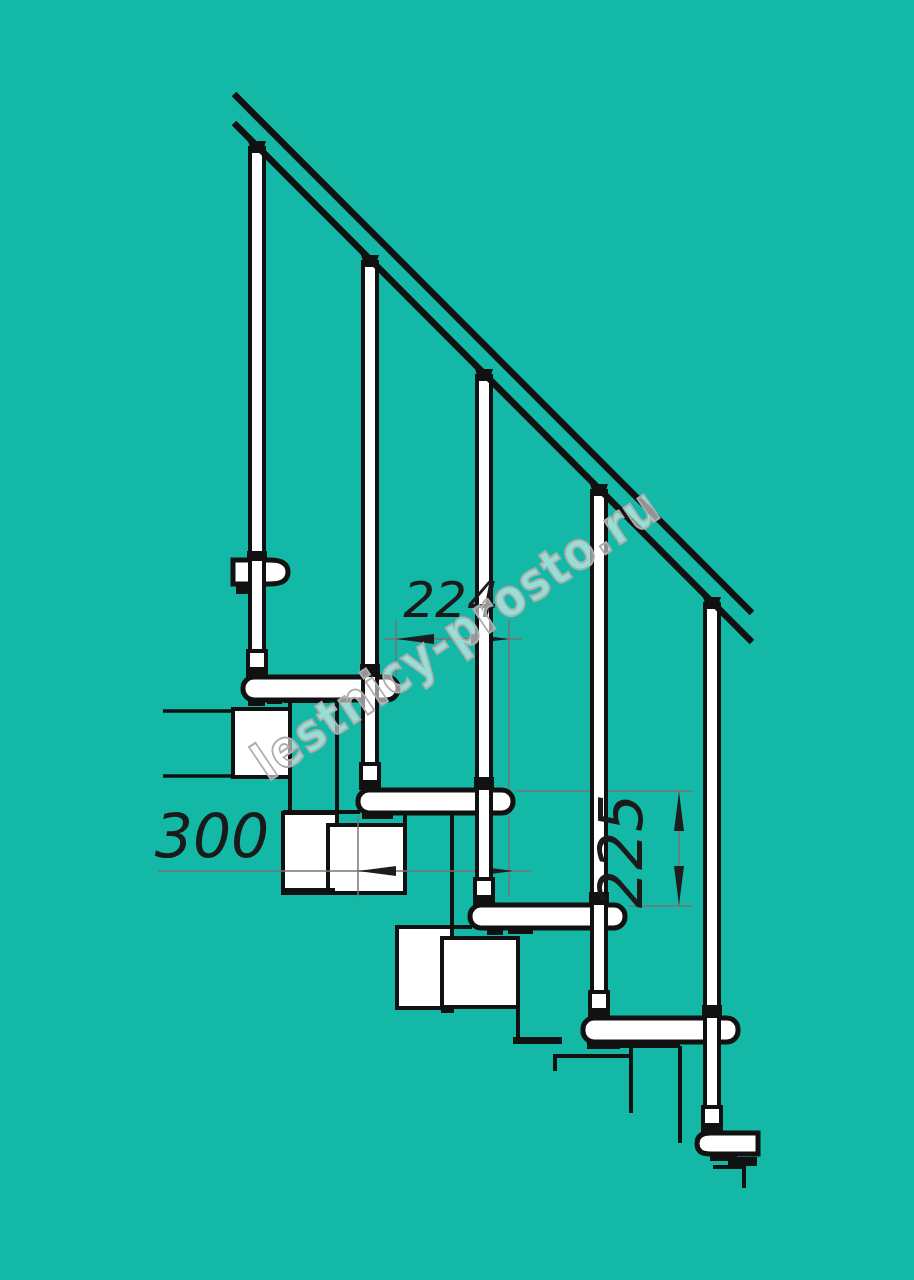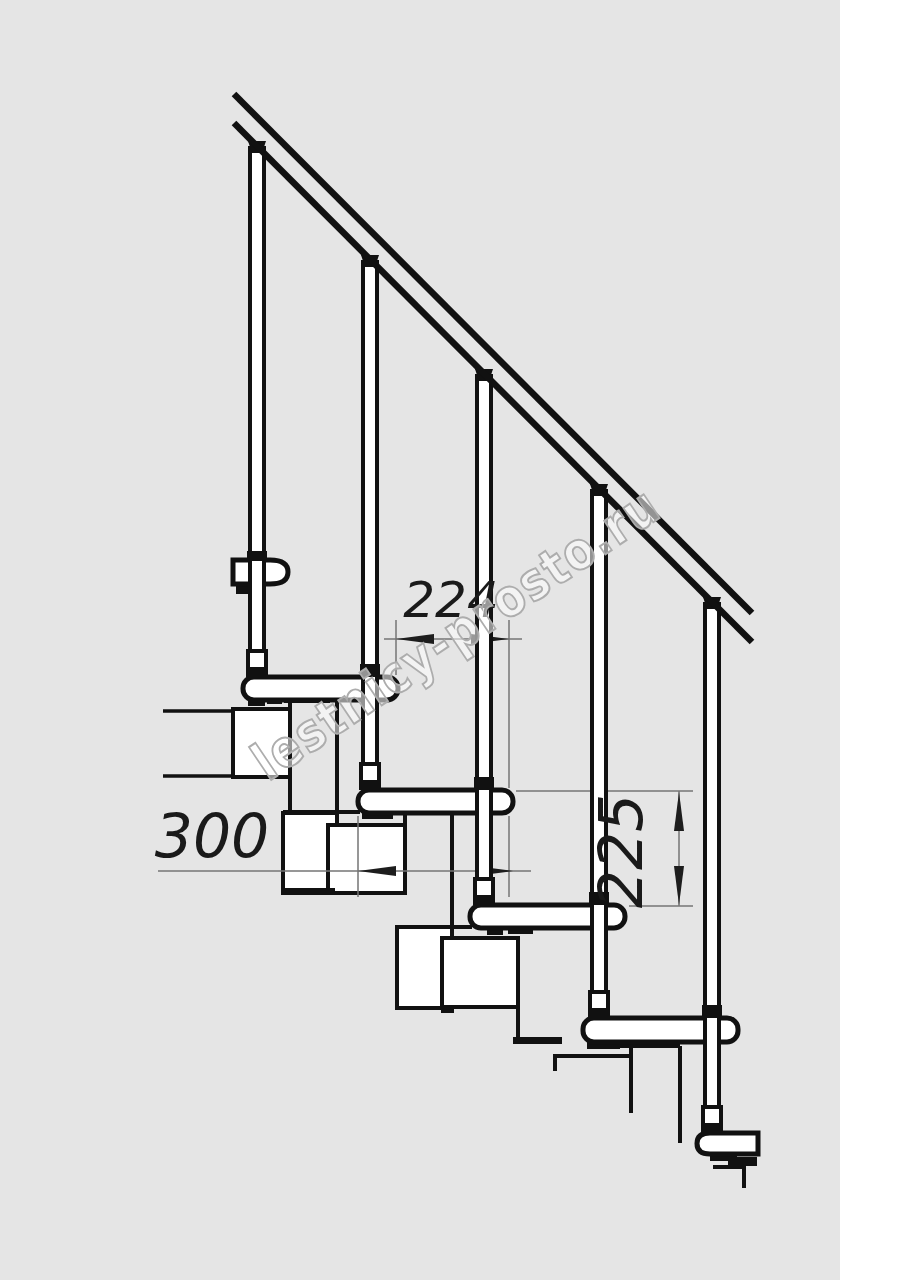--- a/index.html
+++ b/index.html
@@ -1,16 +1,16 @@
 <!DOCTYPE html>
 <html><head>
 <meta charset="utf-8">
 <style>
   html,body{margin:0;padding:0;background:#ffffff;}
-  .canvas{position:relative;width:840px;height:1280px;background:#e5e5e5;overflow:hidden;}
+  .canvas{position:relative;width:914px;height:1280px;background:#14b8a6;overflow:hidden;}
   svg{display:block;}
   .dim-text{font-family:"DejaVu Sans",sans-serif;font-style:italic;fill:#1a1a1a;}
   .watermark-text{font-family:"DejaVu Sans",sans-serif;font-weight:bold;
                   fill:rgba(255,255,255,0.55);stroke:#adadad;stroke-width:2;
                   letter-spacing:2px;}
 </style>
 </head>
 <body>
 
 <div class="canvas">

